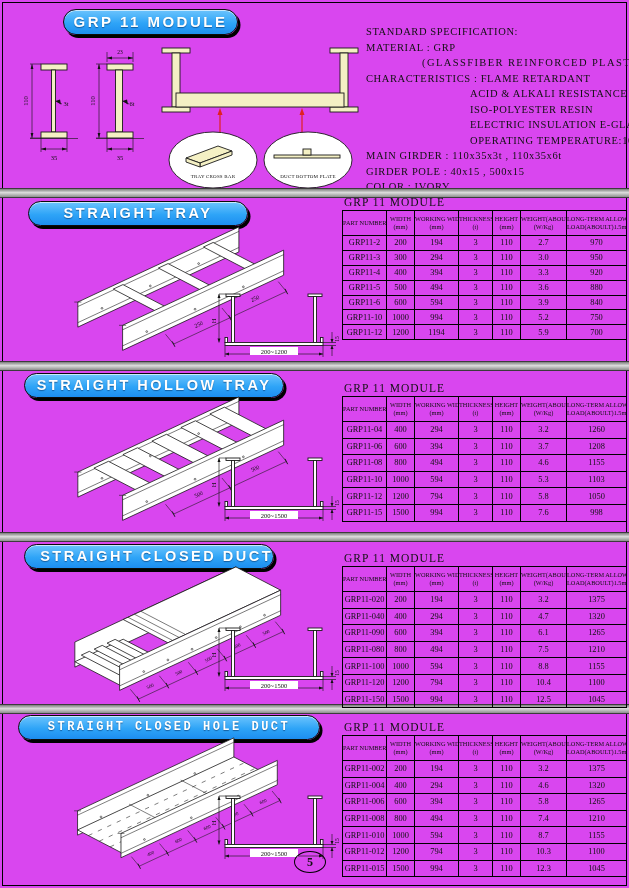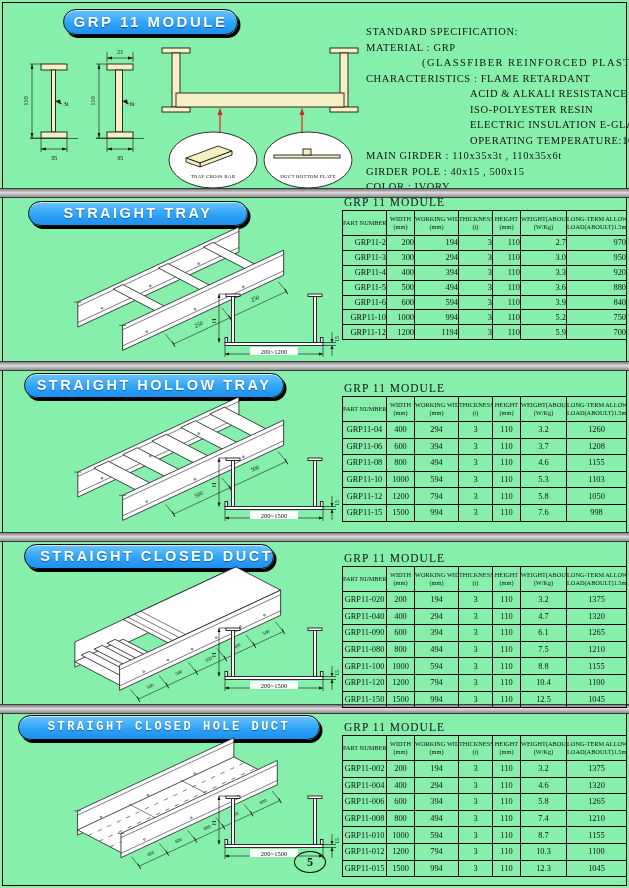--- a/index.html
+++ b/index.html
@@ -1,16 +1,16 @@
 <!DOCTYPE html>
 <html><head>
 <meta charset="utf-8">
 <style>
   html,body{margin:0;padding:0;background:#fff;}
-  .page{position:relative;width:629px;height:888px;background:#86efac;overflow:hidden;
+  .page{position:relative;width:629px;height:888px;background:#d946ef;overflow:hidden;
         font-family:"Liberation Serif",serif;color:#111;}
   .page-border{position:absolute;inset:2px;border:1px solid #000;pointer-events:none;}
 
   
   .banner{position:absolute;background:linear-gradient(180deg,#6cc4fd 0%,#2ea4f7 55%,#1d8ef0 100%);
           border:1px solid #0b0b0b;border-radius:14px;box-shadow:2.5px 3px 0 #000, inset 0 1px 0 rgba(255,255,255,.65);
           color:#fff;font-family:"Liberation Sans",sans-serif;font-weight:bold;text-align:center;
           letter-spacing:2.5px;text-shadow:0 1px 1px rgba(0,40,90,.55);white-space:nowrap;}
   .banner.top{left:63px;top:9px;width:173px;height:24px;line-height:24px;font-size:15px;}
   .banner.s1{left:28px;top:201px;width:218px;height:23px;line-height:23px;font-size:14.5px;}
@@ -31,21 +31,21 @@
 
   
   .tablewrap{position:absolute;left:342px;width:285px;}
   .ttitle{font-size:11.5px;letter-spacing:1px;margin:0 0 2px 2px;white-space:nowrap;}
   table.spec-table{border-collapse:collapse;table-layout:fixed;width:285px;border:1.5px solid #000;}
   table.spec-table th,table.spec-table td{border:1px solid #000;text-align:center;vertical-align:middle;
       padding:0;overflow:hidden;white-space:nowrap;}
   table.spec-table th{height:24px;font-weight:normal;font-size:6.3px;line-height:1.3;}
   table.spec-table th .h2{font-size:6.3px;}
   table.spec-table td{font-size:8.4px;}
-  table.t8 td{height:13.9px;text-align:right;}
+  table.t8 td{height:13.9px;}
   table.t7 td{height:15.6px;}
 
   
   svg{position:absolute;}
   svg text{font-family:"Liberation Serif",serif;fill:#111;}
   .ln{stroke:#1a1a1a;stroke-width:.9;fill:#fff;}
   .thin{stroke:#1a1a1a;stroke-width:.65;fill:none;}
   .yel{fill:#f4f0c4;stroke:#1a1a1a;stroke-width:.9;}
   .dim{font-size:6.5px;text-anchor:middle;}
   .dimS{font-size:5.5px;text-anchor:middle;}

